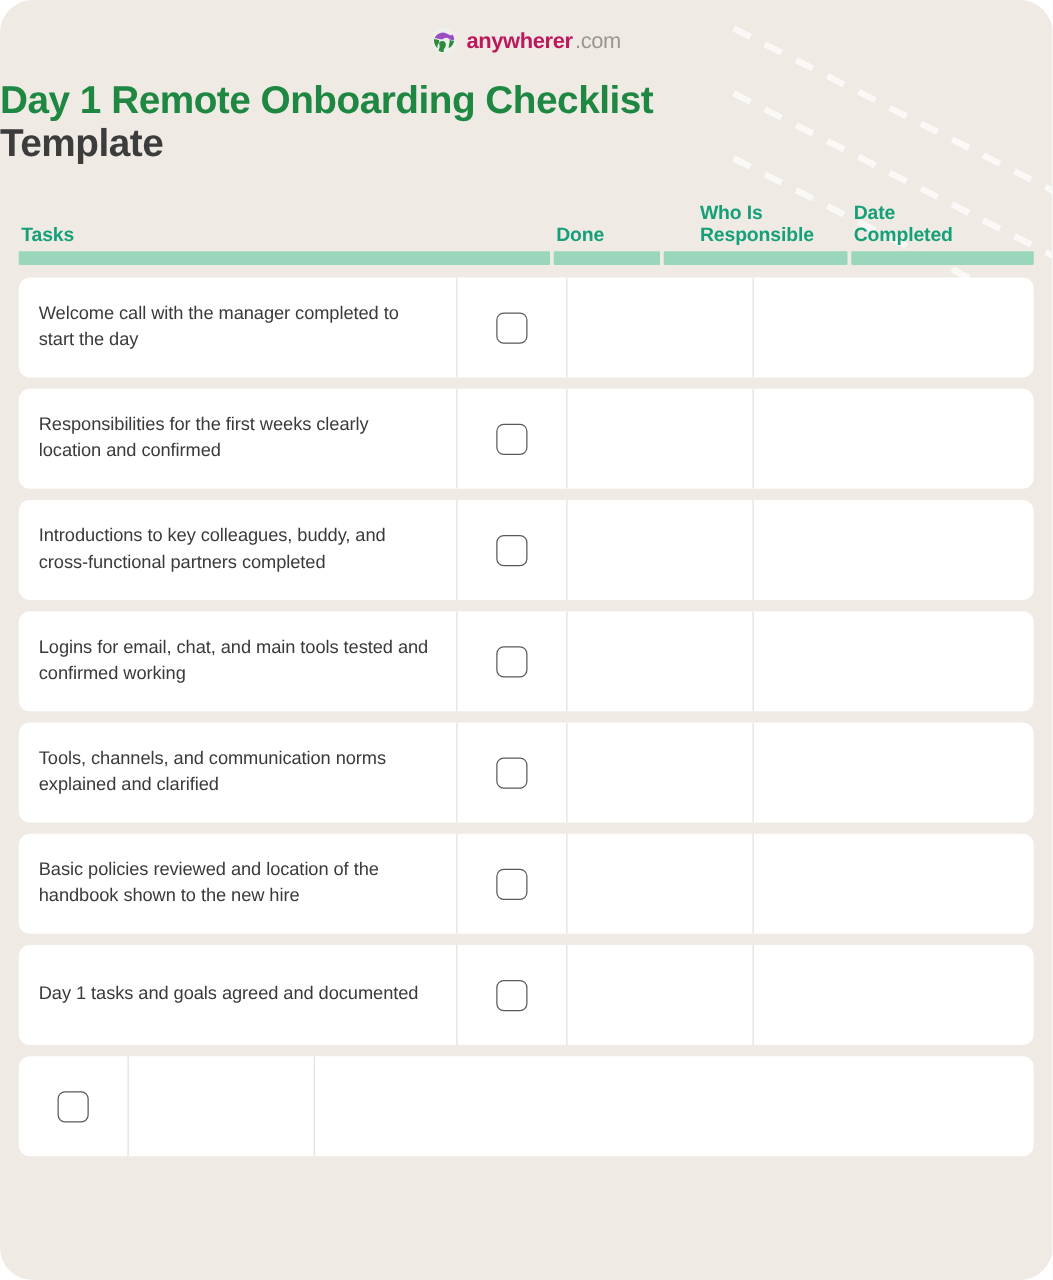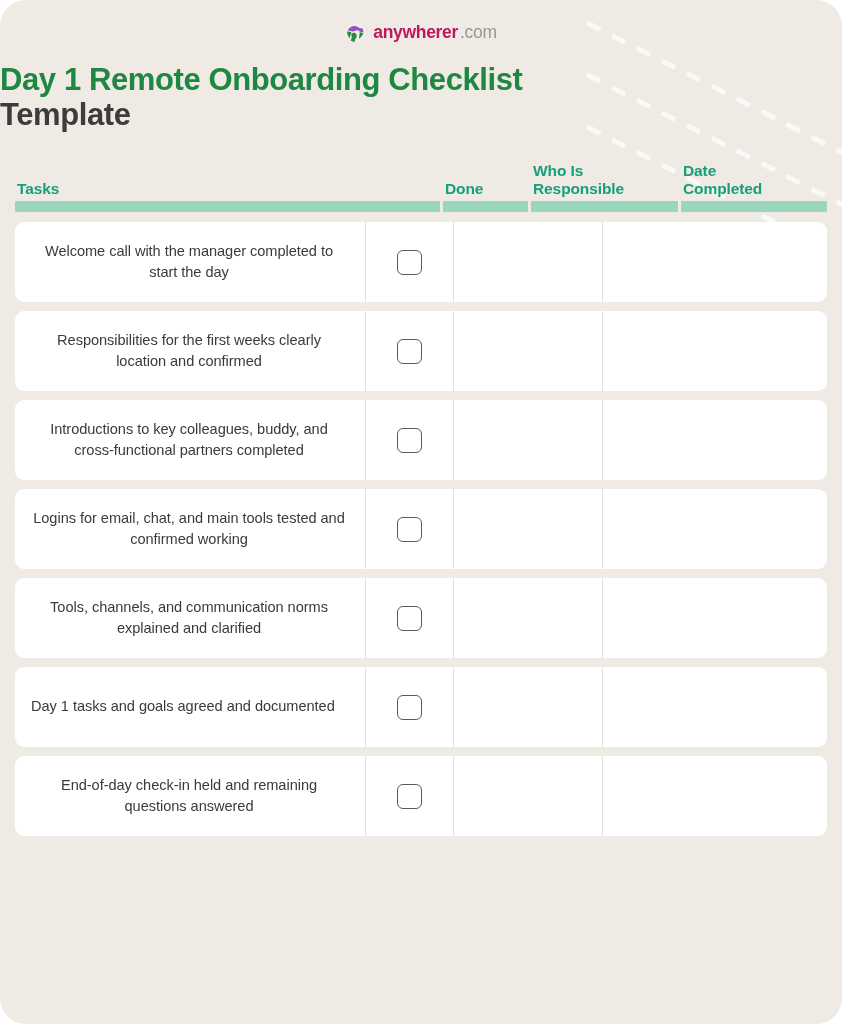--- a/index.html
+++ b/index.html
@@ -120,21 +120,21 @@
     height: 11px;
     background: #9AD6BC;
     border-radius: 1px;
     width: 100%;
   }
 
   
   .col-tasks { width: 425px; }
   .col-gap   { width: 3px; }
   .col-done  { width: 85px; }
-  .col-who   { width: 147px; }
+  .col-who   { width: 147px; align-items: center; }
   .col-date  { width: 146px; }
 
   
   .tbody { margin-top: 10px; }
   .row {
     display: flex;
     background: #FFFFFF;
     border-radius: 9px;
     height: 80px;
     margin-bottom: 9px;
@@ -143,21 +143,20 @@
   .cell {
     box-sizing: border-box;
     height: 100%;
     display: flex;
     align-items: center;
   }
   .cell-task {
     width: 351px;
     padding: 0 18px 0 16px;
     border-right: 1px solid #E4E1DD;
-    text-align: center;
   }
   .task-text {
     font-size: 14.6px;
     color: #3A3A3A;
     line-height: 1.47;
     letter-spacing: -0.05px;
   }
   .cell-done {
     width: 88px;
     justify-content: center;
@@ -284,32 +283,39 @@
             <span class="task-text">Tools, channels, and communication norms explained and clarified</span>
           </div>
           <div class="cell cell-done">
             <div class="checkbox"></div>
           </div>
           <div class="cell cell-who"></div>
           <div class="cell cell-date"></div>
         </div>
         <div class="row">
           <div class="cell cell-task">
+            <span class="task-text">Basic policies reviewed and location of the handbook shown to the new hire</span>
+          </div>
+          <div class="cell cell-done">
+            <div class="checkbox"></div>
+          </div>
+          <div class="cell cell-who"></div>
+          <div class="cell cell-date"></div>
+        </div>
+        <div class="row">
+          <div class="cell cell-task">
             <span class="task-text">Day 1 tasks and goals agreed and documented</span>
           </div>
           <div class="cell cell-done">
             <div class="checkbox"></div>
           </div>
           <div class="cell cell-who"></div>
           <div class="cell cell-date"></div>
         </div>
         <div class="row">
-          <div class="cell cell-task">
-            <span class="task-text">End-of-day check-in held and remaining questions answered</span>
-          </div>
           <div class="cell cell-done">
             <div class="checkbox"></div>
           </div>
           <div class="cell cell-who"></div>
           <div class="cell cell-date"></div>
         </div>
       </div>
 
   </div>
 </div>

